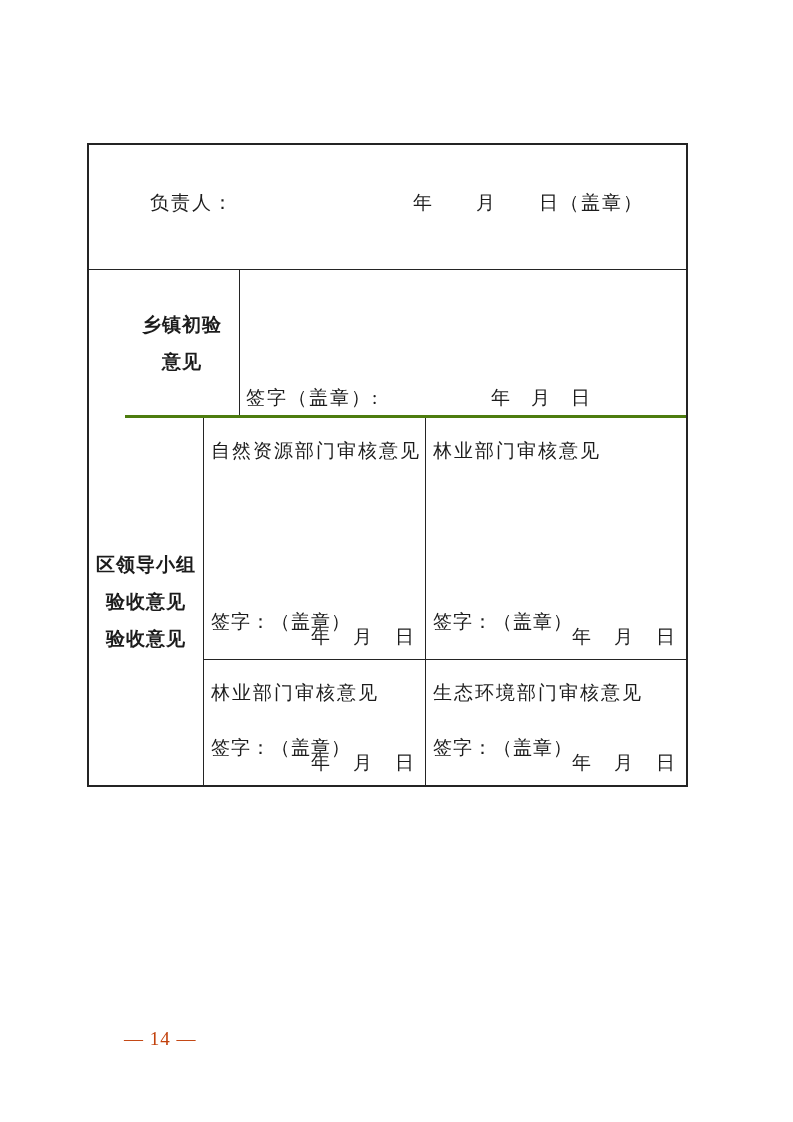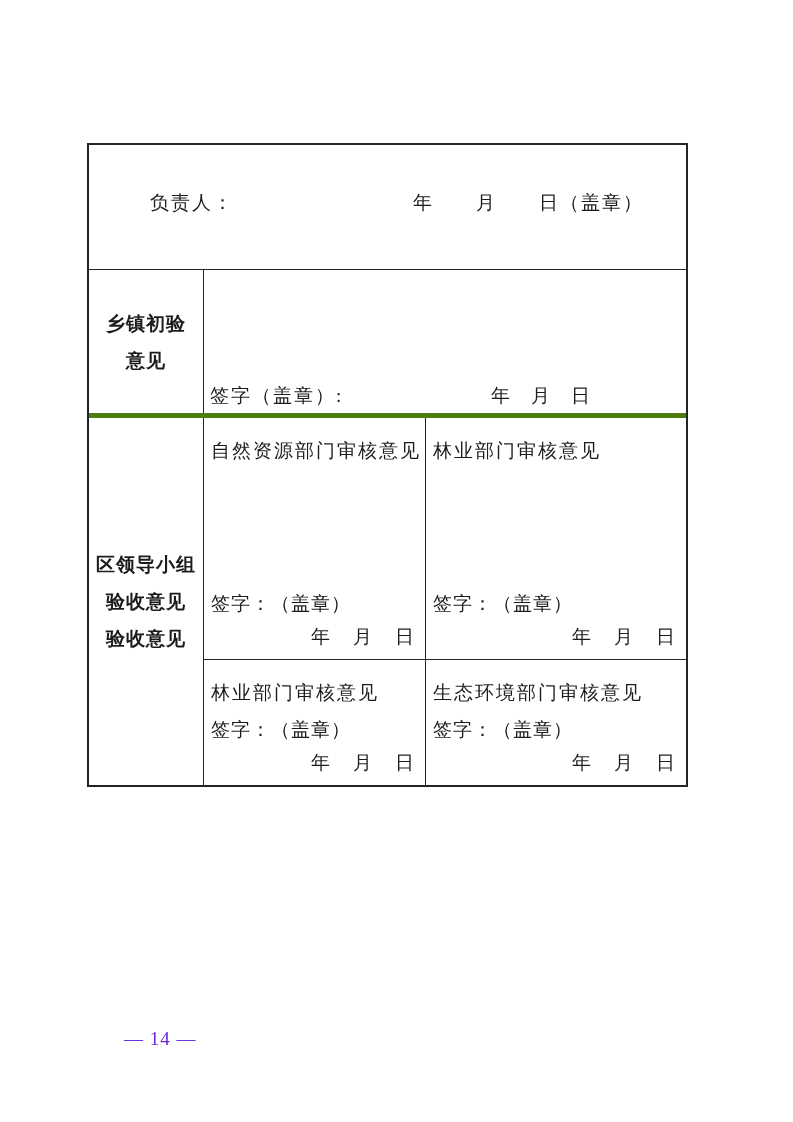--- a/index.html
+++ b/index.html
@@ -37,22 +37,23 @@
   }
   .r1-date {
     position: absolute;
     right: 42px;
     top: 45px;
     letter-spacing: 2px;
     white-space: pre;
   }
   .row2 {
     height: 148px;
-    border-bottom: 5px solid #4d7c0f;
+    border-bottom: 3px solid #4d7c0f;
     display: flex;
+    margin-left: 36px;
   }
   .hcol {
     width: 115px;
     border-right: 1px solid #242424;
     display: flex;
     flex-direction: column;
     justify-content: center;
     align-items: center;
     font-weight: bold;
     font-size: 19px;
@@ -93,36 +94,36 @@
   .quad.b-b { border-bottom: 1px solid #242424; }
   .quad-title {
     position: absolute;
     left: 7px;
     top: 20px;
     letter-spacing: 2px;
   }
   .quad-sign {
     position: absolute;
     left: 7px;
-    bottom: 42px;
+    bottom: 24px;
     letter-spacing: 1px;
   }
   .quad-date {
     position: absolute;
     right: 9px;
     bottom: 9px;
     letter-spacing: 2px;
     white-space: pre;
   }
   .page-number {
     position: absolute;
     left: 124px;
     top: 1028px;
     font-size: 19px;
-    color: #6d28d9;
+    color: #c2410c;
     letter-spacing: 1px;
     white-space: pre;
   }
 </style>
 </head>
 <body>
 
 <div class="page">
 
   <div class="form-table">

